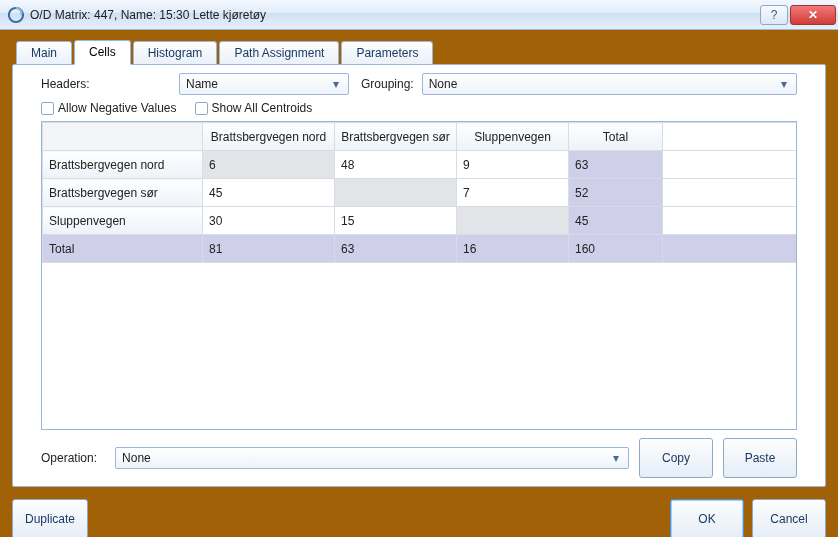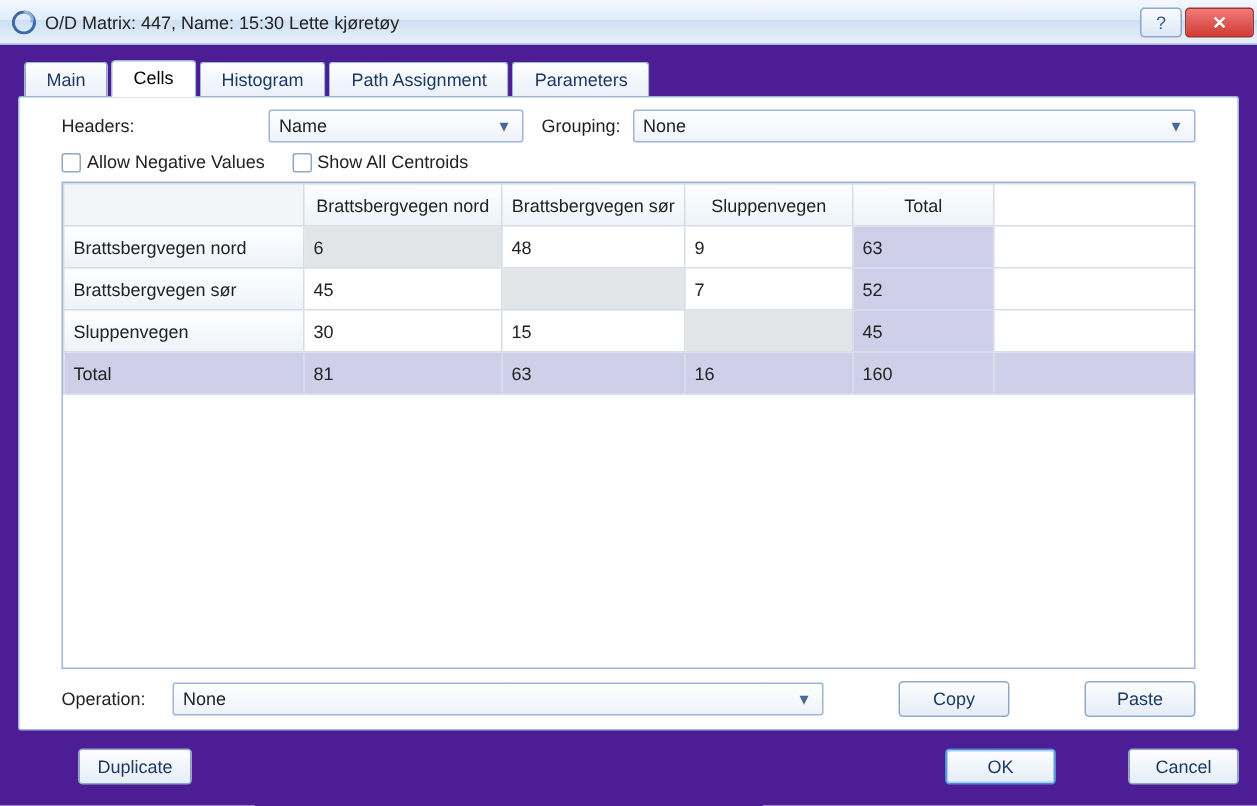--- a/index.html
+++ b/index.html
@@ -15,21 +15,21 @@
   .titlebar .appicon { width: 16px; height: 16px; margin-right: 6px; position: relative; }
   .titlebar .appicon svg { display:block; }
   .titlebar .title { flex: 1; font-size: 12px; color: #222; }
   .winbtns { display: flex; gap: 0; }
   .winbtn { width: 28px; height: 20px; border: 1px solid #8ea9c8; border-radius: 3px; margin-left: 2px;
     display: flex; align-items: center; justify-content: center; background: linear-gradient(#f9fbfe,#dde8f5); }
   .winbtn.close { width: 46px; background: linear-gradient(#f07a78,#d23b36); border-color: #9c3633; color: #fff; font-weight: bold; }
   .winbtn.help { color: #3a5a88; }
   .winbtn .x { font-size: 12px; font-weight: bold; text-shadow: 0 1px 0 rgba(0,0,0,.2); }
 
-  .window-body { position: absolute; top:30px; left:0; right:0; bottom:0; background: #4c1d95; padding: 10px 12px 12px 12px; }
+  .window-body { position: absolute; top:30px; left:0; right:0; bottom:0; background: #a16207; padding: 10px 12px 12px 12px; }
 
   .tabbar { display: flex; align-items: flex-end; margin-left: 4px; }
   .tab { 
     padding: 4px 14px 5px; border: 1px solid #9bb6d6; border-bottom: none; 
     background: linear-gradient(#fdfefe,#e9f0f9); border-radius: 3px 3px 0 0; margin-right: 2px;
     color: #1b3a63; cursor: default;
   }
   .tab.active { background: #fff; border-bottom: 1px solid #fff; position: relative; z-index: 2; color: #000; }
 
   .panel { 
@@ -55,23 +55,23 @@
   thead th:first-child { background:#f3f5f9; }
   tbody th { background: linear-gradient(#fdfefe,#eef3f9); font-weight: normal; }
   td.shade { background: #e3e4e7; }
   .totcol { background: #cfcfea; }
   .totrow td, .totrow th.totrow-h { background: #cfcfea; }
   .emptycol { background: #fff; border-right: none; }
 
   .op-row { display:flex; align-items:center; margin-top:8px; gap:10px;}
   .op-row .select { flex:1; }
   .btn { 
-    min-width: 74px; height: 24px; border: 1px solid #8ea9c8; border-radius: 3px; 
+    min-width: 74px; height: 40px; border: 1px solid #8ea9c8; border-radius: 3px; 
     background: linear-gradient(#fdfefe,#e5edf7); display:flex; align-items:center; justify-content:center;
-    padding: 0 12px; color:#1b3a63; cursor: default; margin-left: 40px;
+    padding: 0 12px; color:#1b3a63; cursor: default;
   }
   .btn.primary { border-color: #4a90d9; box-shadow: 0 0 0 1px #a8cdef inset; }
 
   .footer { display:flex; align-items:flex-end; margin-top:12px; }
   .footer .spacer { flex:1; }
 </style>
 </head>
 <body>
 
 <div class="titlebar">

